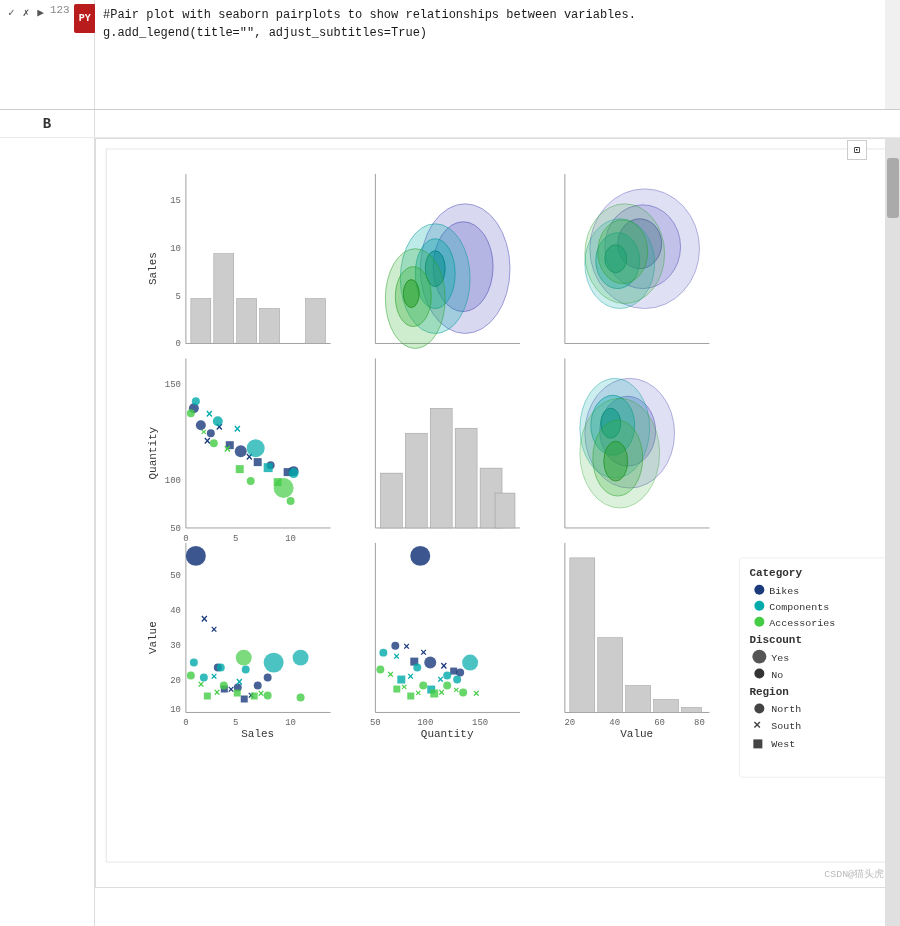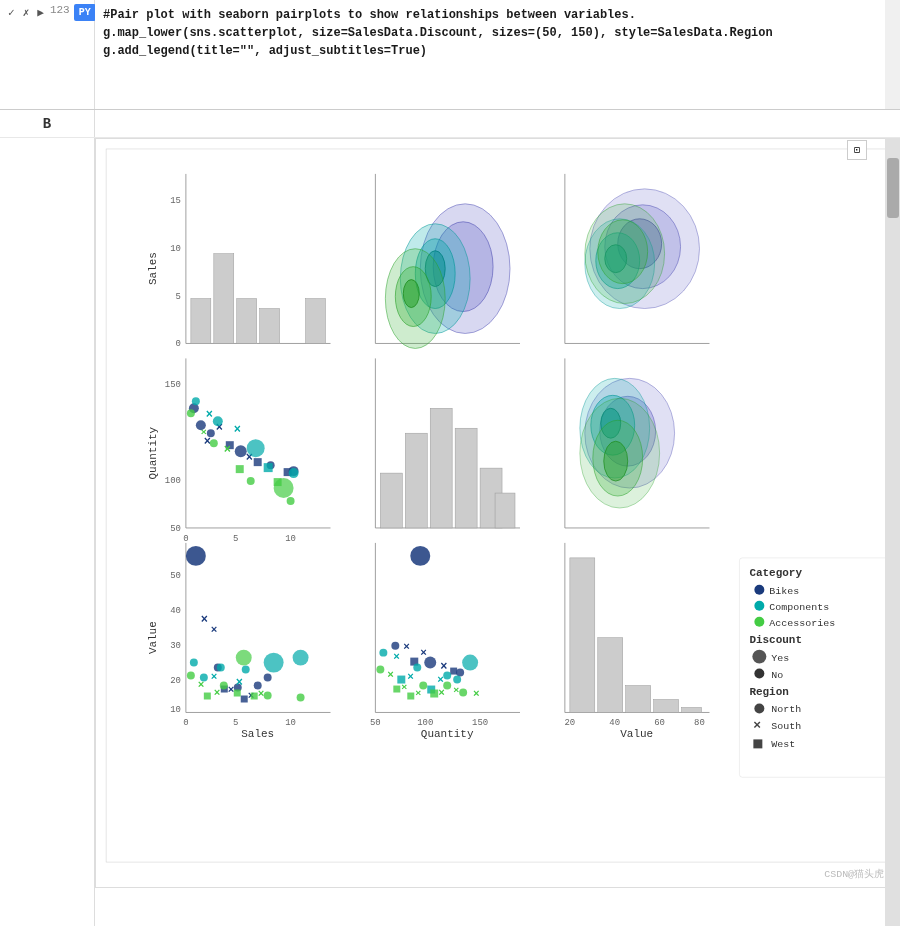--- a/index.html
+++ b/index.html
@@ -5,22 +5,22 @@
     * { margin: 0; padding: 0; box-sizing: border-box; }
     body { width: 900px; height: 926px; background: #f0f0f0; font-family: 'Courier New', monospace; font-size: 12px; overflow: hidden; }
 
     .main-container { width: 900px; height: 926px; display: flex; flex-direction: column; background: #fff; }
 
     
     .code-cell { display: flex; background: #fff; border-bottom: 1px solid #ccc; min-height: 110px; }
     .cell-controls { width: 95px; display: flex; align-items: flex-start; padding: 4px 6px; gap: 4px; border-right: 1px solid #ddd; }
     .cell-btn { font-size: 11px; color: #555; cursor: pointer; padding: 2px; }
     .cell-number { font-size: 11px; color: #888; }
-    .py-badge { background: #3b82f6; color: white; font-size: 10px; font-weight: bold; padding: 3px 5px; border-radius: 2px; }
-    .code-content { flex: 1; padding: 6px 8px; background: #fff; font-weight: bold; }
+    .py-badge { background: #b91c1c; color: white; font-size: 10px; font-weight: bold; padding: 9px 5px; border-radius: 2px; }
+    .code-content { flex: 1; padding: 6px 8px; background: #fff; }
     .code-line { font-family: 'Courier New', monospace; font-size: 12px; color: #1a1a1a; line-height: 1.5; white-space: pre; }
     .scroll-right { width: 15px; background: #f0f0f0; }
 
     
     .output-cell { display: flex; flex: 1; background: #fff; }
     .output-content { flex: 1; padding: 0; position: relative; overflow: hidden; }
     .scrollbar-right { width: 15px; background: #e0e0e0; display: flex; flex-direction: column; align-items: center; }
     .scrollbar-thumb { width: 12px; height: 60px; background: #aaa; border-radius: 3px; margin-top: 20px; }
 
     svg.main-plot { width: 845px; height: 750px; background: white; border: 1px solid #ddd; }
@@ -36,21 +36,20 @@
   <div class="code-cell">
     <div class="cell-controls">
       <span class="cell-btn">✓</span>
       <span class="cell-btn">✗</span>
       <span class="cell-btn">▶</span>
       <span class="cell-number">123</span>
       <span class="py-badge">PY</span>
     </div>
     <div class="code-content">
       <div class="code-line">#Pair plot with seaborn pairplots to show relationships between variables.</div>
-      <div class="code-line">g.map_lower(sns.scatterplot, size=SalesData.Discount, sizes=(50, 150), style=SalesData.Region</div>
       <div class="code-line">g.add_legend(title="", adjust_subtitles=True)</div>
     </div>
     <div class="scroll-right"></div>
   </div>
 
   <div style="display:flex; background:#fff; border-bottom:1px solid #e8e8e8; height:28px; align-items:center;">
     <div style="width:95px; border-right:1px solid #ddd; height:100%; display:flex; align-items:center; justify-content:center;">
       <span style="font-size:14px; font-weight:bold; color:#333;">B</span>
     </div>
     <div style="flex:1;"></div>

